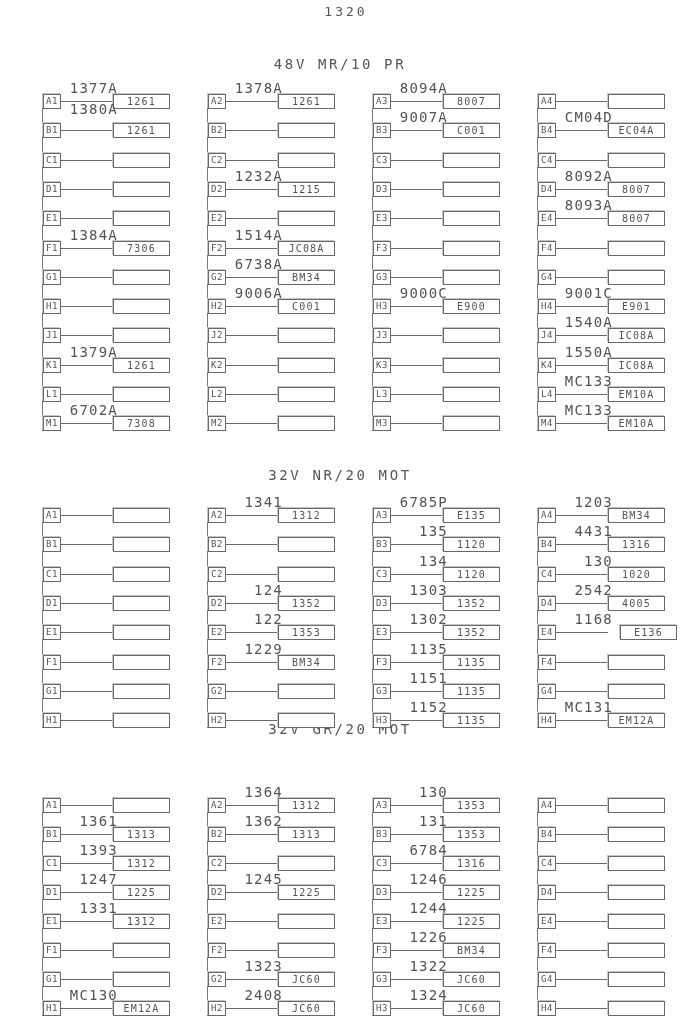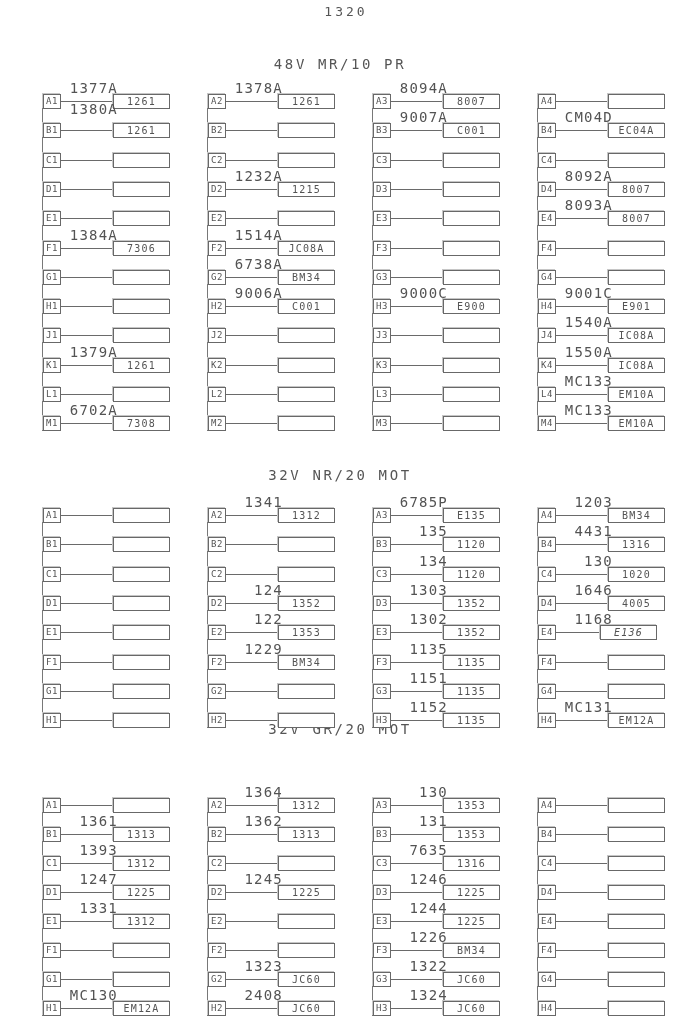--- a/index.html
+++ b/index.html
@@ -327,26 +327,26 @@
         <div class="wire" style="left: 555px; top: 544px; width: 53px;"></div>
         <div class="term" style="left: 538px; top: 537px;">B4</div>
         <div class="wlabel" style="left: 551px; top: 526px;">4431</div>
         <div class="dest" style="left: 608px; top: 537px;">1316</div>
         <div class="wire" style="left: 555px; top: 574px; width: 53px;"></div>
         <div class="term" style="left: 538px; top: 567px;">C4</div>
         <div class="wlabel" style="left: 551px; top: 556px;">130</div>
         <div class="dest" style="left: 608px; top: 567px;">1020</div>
         <div class="wire" style="left: 555px; top: 603px; width: 53px;"></div>
         <div class="term" style="left: 538px; top: 596px;">D4</div>
-        <div class="wlabel" style="left: 551px; top: 585px;">1646</div>
+        <div class="wlabel" style="left: 551px; top: 585px;">2542</div>
         <div class="dest" style="left: 608px; top: 596px;">4005</div>
         <div class="wire" style="left: 555px; top: 632px; width: 53px;"></div>
         <div class="term" style="left: 538px; top: 625px;">E4</div>
         <div class="wlabel" style="left: 551px; top: 614px;">1168</div>
-        <div class="dest" style="left: 600px; top: 625px; font-style: italic;">E136</div>
+        <div class="dest" style="left: 620px; top: 625px;">E136</div>
         <div class="wire" style="left: 555px; top: 662px; width: 53px;"></div>
         <div class="term" style="left: 538px; top: 655px;">F4</div>
         <div class="dest" style="left: 608px; top: 655px;"></div>
         <div class="wire" style="left: 555px; top: 691px; width: 53px;"></div>
         <div class="term" style="left: 538px; top: 684px;">G4</div>
         <div class="dest" style="left: 608px; top: 684px;"></div>
         <div class="wire" style="left: 555px; top: 720px; width: 53px;"></div>
         <div class="term" style="left: 538px; top: 713px;">H4</div>
         <div class="wlabel" style="left: 551px; top: 702px;">MC131</div>
         <div class="dest" style="left: 608px; top: 713px;">EM12A</div>
@@ -420,21 +420,21 @@
         <div class="wire" style="left: 390px; top: 805px; width: 53px;"></div>
         <div class="term" style="left: 373px; top: 798px;">A3</div>
         <div class="wlabel" style="left: 386px; top: 787px;">130</div>
         <div class="dest" style="left: 443px; top: 798px;">1353</div>
         <div class="wire" style="left: 390px; top: 834px; width: 53px;"></div>
         <div class="term" style="left: 373px; top: 827px;">B3</div>
         <div class="wlabel" style="left: 386px; top: 816px;">131</div>
         <div class="dest" style="left: 443px; top: 827px;">1353</div>
         <div class="wire" style="left: 390px; top: 863px; width: 53px;"></div>
         <div class="term" style="left: 373px; top: 856px;">C3</div>
-        <div class="wlabel" style="left: 386px; top: 845px;">7635</div>
+        <div class="wlabel" style="left: 386px; top: 845px;">6784</div>
         <div class="dest" style="left: 443px; top: 856px;">1316</div>
         <div class="wire" style="left: 390px; top: 892px; width: 53px;"></div>
         <div class="term" style="left: 373px; top: 885px;">D3</div>
         <div class="wlabel" style="left: 386px; top: 874px;">1246</div>
         <div class="dest" style="left: 443px; top: 885px;">1225</div>
         <div class="wire" style="left: 390px; top: 921px; width: 53px;"></div>
         <div class="term" style="left: 373px; top: 914px;">E3</div>
         <div class="wlabel" style="left: 386px; top: 903px;">1244</div>
         <div class="dest" style="left: 443px; top: 914px;">1225</div>
         <div class="wire" style="left: 390px; top: 950px; width: 53px;"></div>

